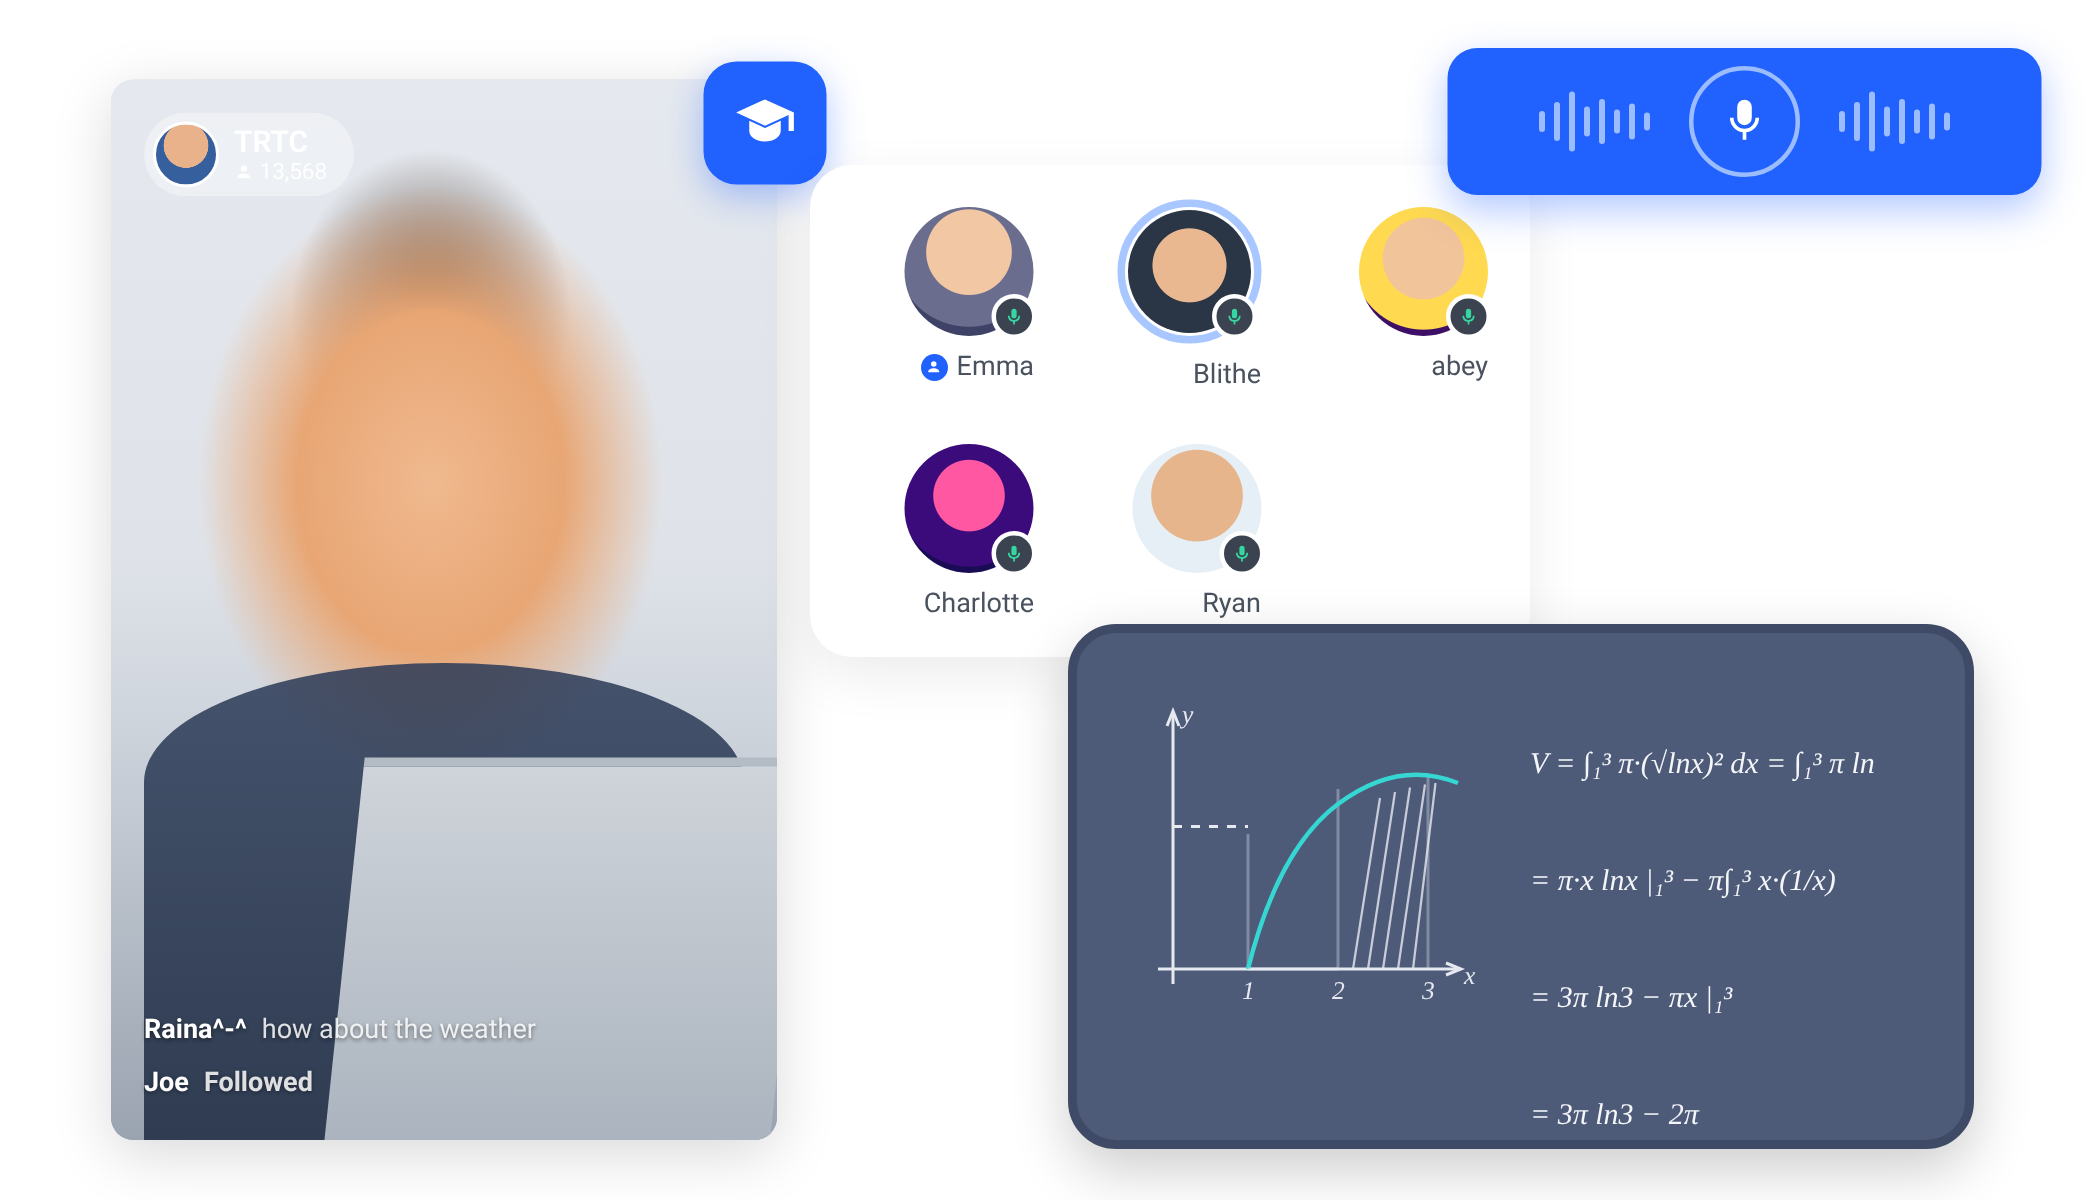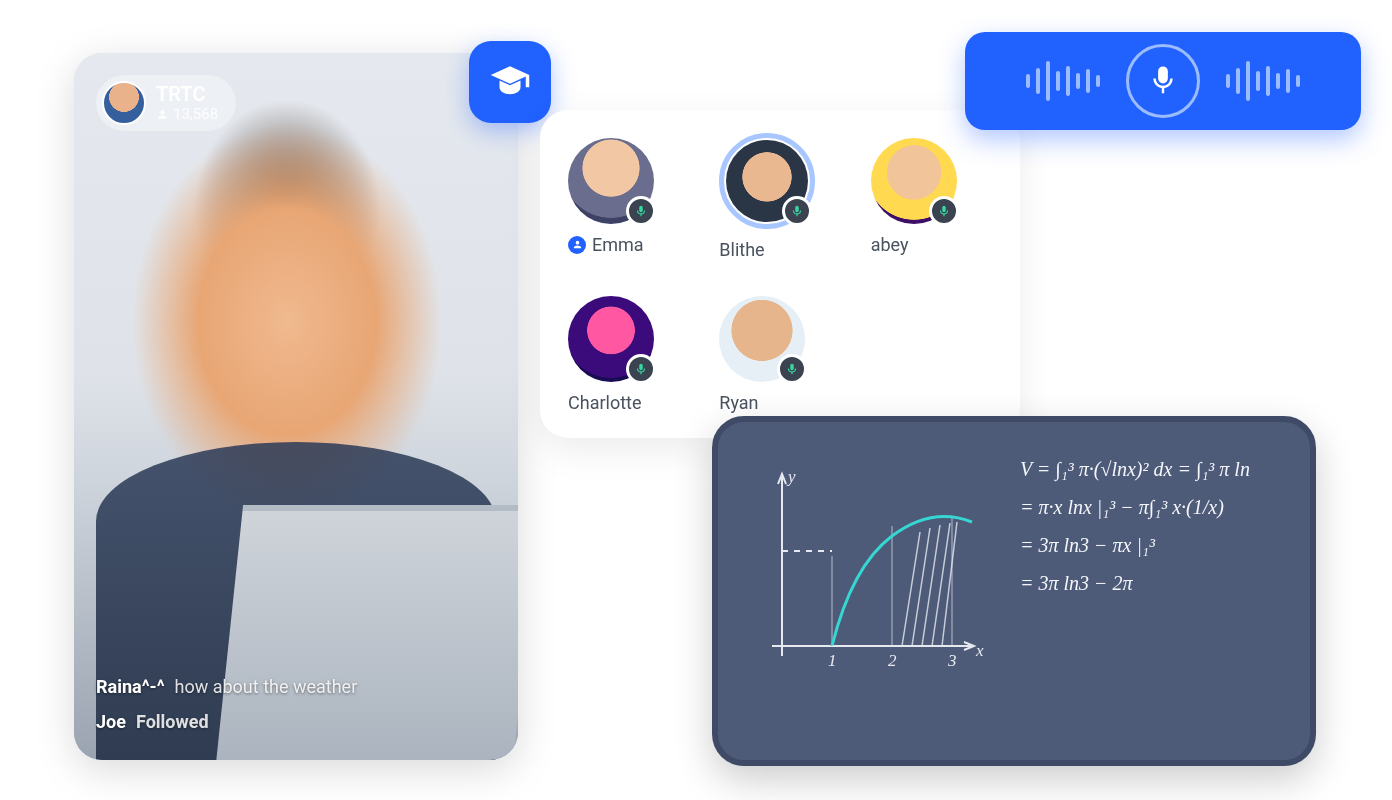--- a/index.html
+++ b/index.html
@@ -1,20 +1,20 @@
 <!DOCTYPE html>
 <html><head>
 <meta charset="utf-8">
 <style>
   * { box-sizing: border-box; margin: 0; padding: 0; }
   body { font-family: -apple-system, BlinkMacSystemFont, "Segoe UI", Roboto, Arial, sans-serif; background: #fff; width: 1392px; height: 800px; position: relative; }
   
   .video-card {
     position: absolute; left: 74px; top: 53px; width: 444px; height: 707px;
-    border-radius: 28px; overflow: hidden;
+    border-radius: 15px; overflow: hidden;
     background: linear-gradient(180deg, #d9dde4 0%, #b8c1cc 40%, #8d9aaa 100%);
     box-shadow: 0 10px 40px rgba(0,0,0,0.15);
   }
   .teacher {
     position: absolute; inset: 0;
     background:
       radial-gradient(ellipse 50% 40% at 48% 38%, #f0b98f 0%, #e8a674 40%, transparent 70%),
       radial-gradient(ellipse 30% 22% at 48% 22%, #4f3d33 0%, transparent 70%),
       linear-gradient(180deg, #e5e9ef 0%, #dfe3e9 45%, #cfd5dd 60%, #9aa3b0 100%);
   }
@@ -56,21 +56,21 @@
     background: #2162ff; border-radius: 22px; display:flex; align-items:center; justify-content:center;
     box-shadow: 0 8px 24px rgba(33,98,255,.35);
   }
   .edu-badge svg { width: 42px; height: 42px; }
 
   .participants {
     position: absolute; left: 540px; top: 110px; width: 480px; height: 328px;
     background: #fff; border-radius: 28px; box-shadow: 0 12px 36px rgba(0,0,0,.08);
     padding: 28px 28px 8px; display: grid; grid-template-columns: repeat(3,1fr); column-gap: 30px; row-gap: 18px;
   }
-  .person { display:flex; flex-direction:column; align-items:flex-start; gap:10px; }
+  .person { display:flex; flex-direction:column; align-items:flex-end; gap:10px; }
   .avatar-wrap { position: relative; width: 86px; height: 86px; }
   .avatar-wrap.ringed { border: 5px solid #a8c6ff; border-radius: 50%; padding: 2px; width: 96px; height: 96px; margin-top:-5px; }
   .avatar { width: 100%; height: 100%; border-radius: 50%; background-size: cover; background-position: center; }
   .av-a { background: radial-gradient(circle at 50% 35%, #f2c7a3 0 40%, #6a6d8d 41% 70%, #3e4266 71% 100%); }
   .av-b { background: radial-gradient(circle at 50% 45%, #e9b891 0 40%, #2a3646 41% 100%); }
   .av-c { background: radial-gradient(circle at 50% 40%, #ff57a2 0 35%, #3b0b7c 36% 70%, #1a0c54 71% 100%); }
   .av-d { background: radial-gradient(circle at 50% 40%, #f2c49a 0 40%, #ffd94f 41% 70%, #3e0f66 71% 100%); }
   .av-e { background: radial-gradient(circle at 50% 40%, #e6b58b 0 45%, #e6eff5 46% 100%); }
   .av-f { background: radial-gradient(circle at 50% 40%, #dfa77f 0 40%, #2a2a2f 41% 70%, #7a5a49 71% 100%); }
   .mic {
@@ -108,21 +108,21 @@
     padding: 34px 34px 20px 34px; color:#f4f6fa;
   }
   .board-inner { display:flex; gap:28px; height:100%; }
   .graph { position: relative; width: 240px; height: 240px; }
   .axis { stroke:#e6e9f0; stroke-width:2; fill:none; }
   .curve { stroke:#36d6d3; stroke-width:3; fill:none; }
   .hatch line { stroke:#e6e9f0; stroke-width:1.5; opacity:.8; }
   .dash { stroke:#e6e9f0; stroke-width:2; stroke-dasharray:6 6; }
   .tick, .axislbl { fill:#e6e9f0; font-size:17px; font-style: italic; font-family: Georgia, 'Times New Roman', serif; }
   .eqns { font-family: Georgia, 'Times New Roman', serif; font-style: italic; font-size: 20px; display:flex; flex-direction:column; gap:12px; line-height:1.3; }
-  .eqns .l { white-space: nowrap; }
+  .eqns .l { white-space: nowrap; margin-top: 40px; }
 </style>
 </head>
 <body>
 
 <div class="video-card">
   <div class="teacher"></div>
   <div class="laptop"></div>
 
   <div class="host-pill">
     <div class="host-avatar"></div>

